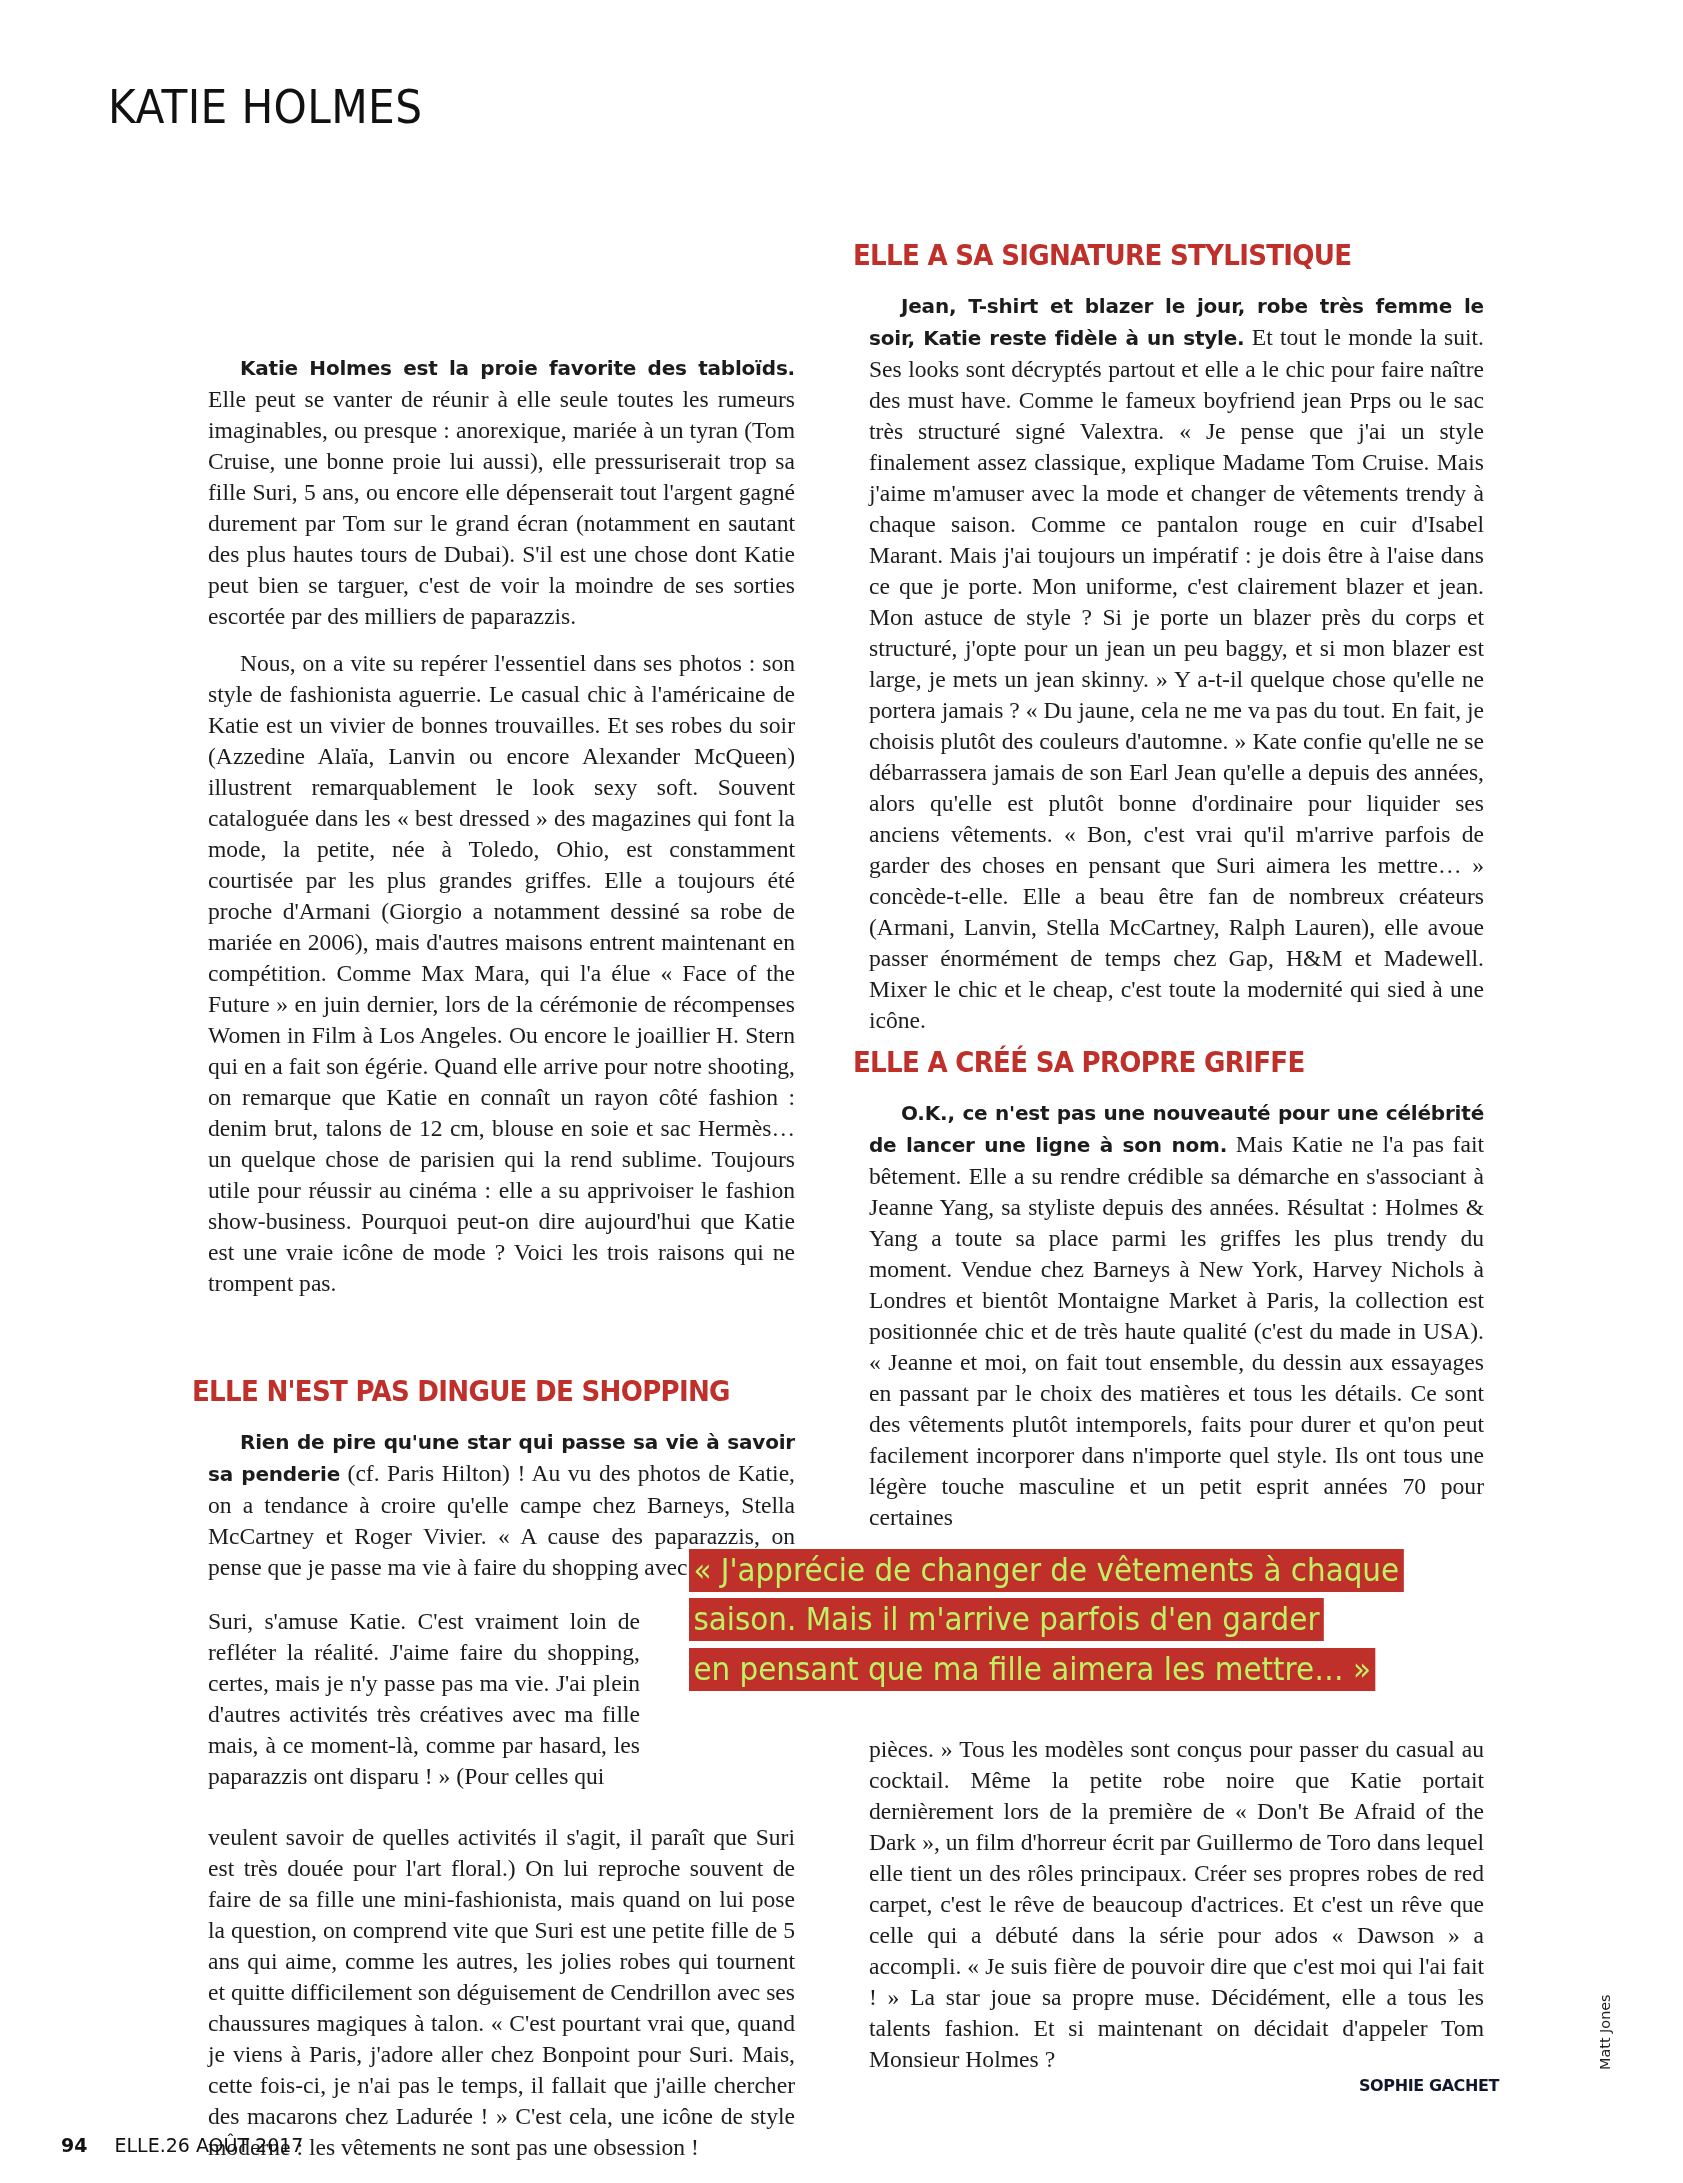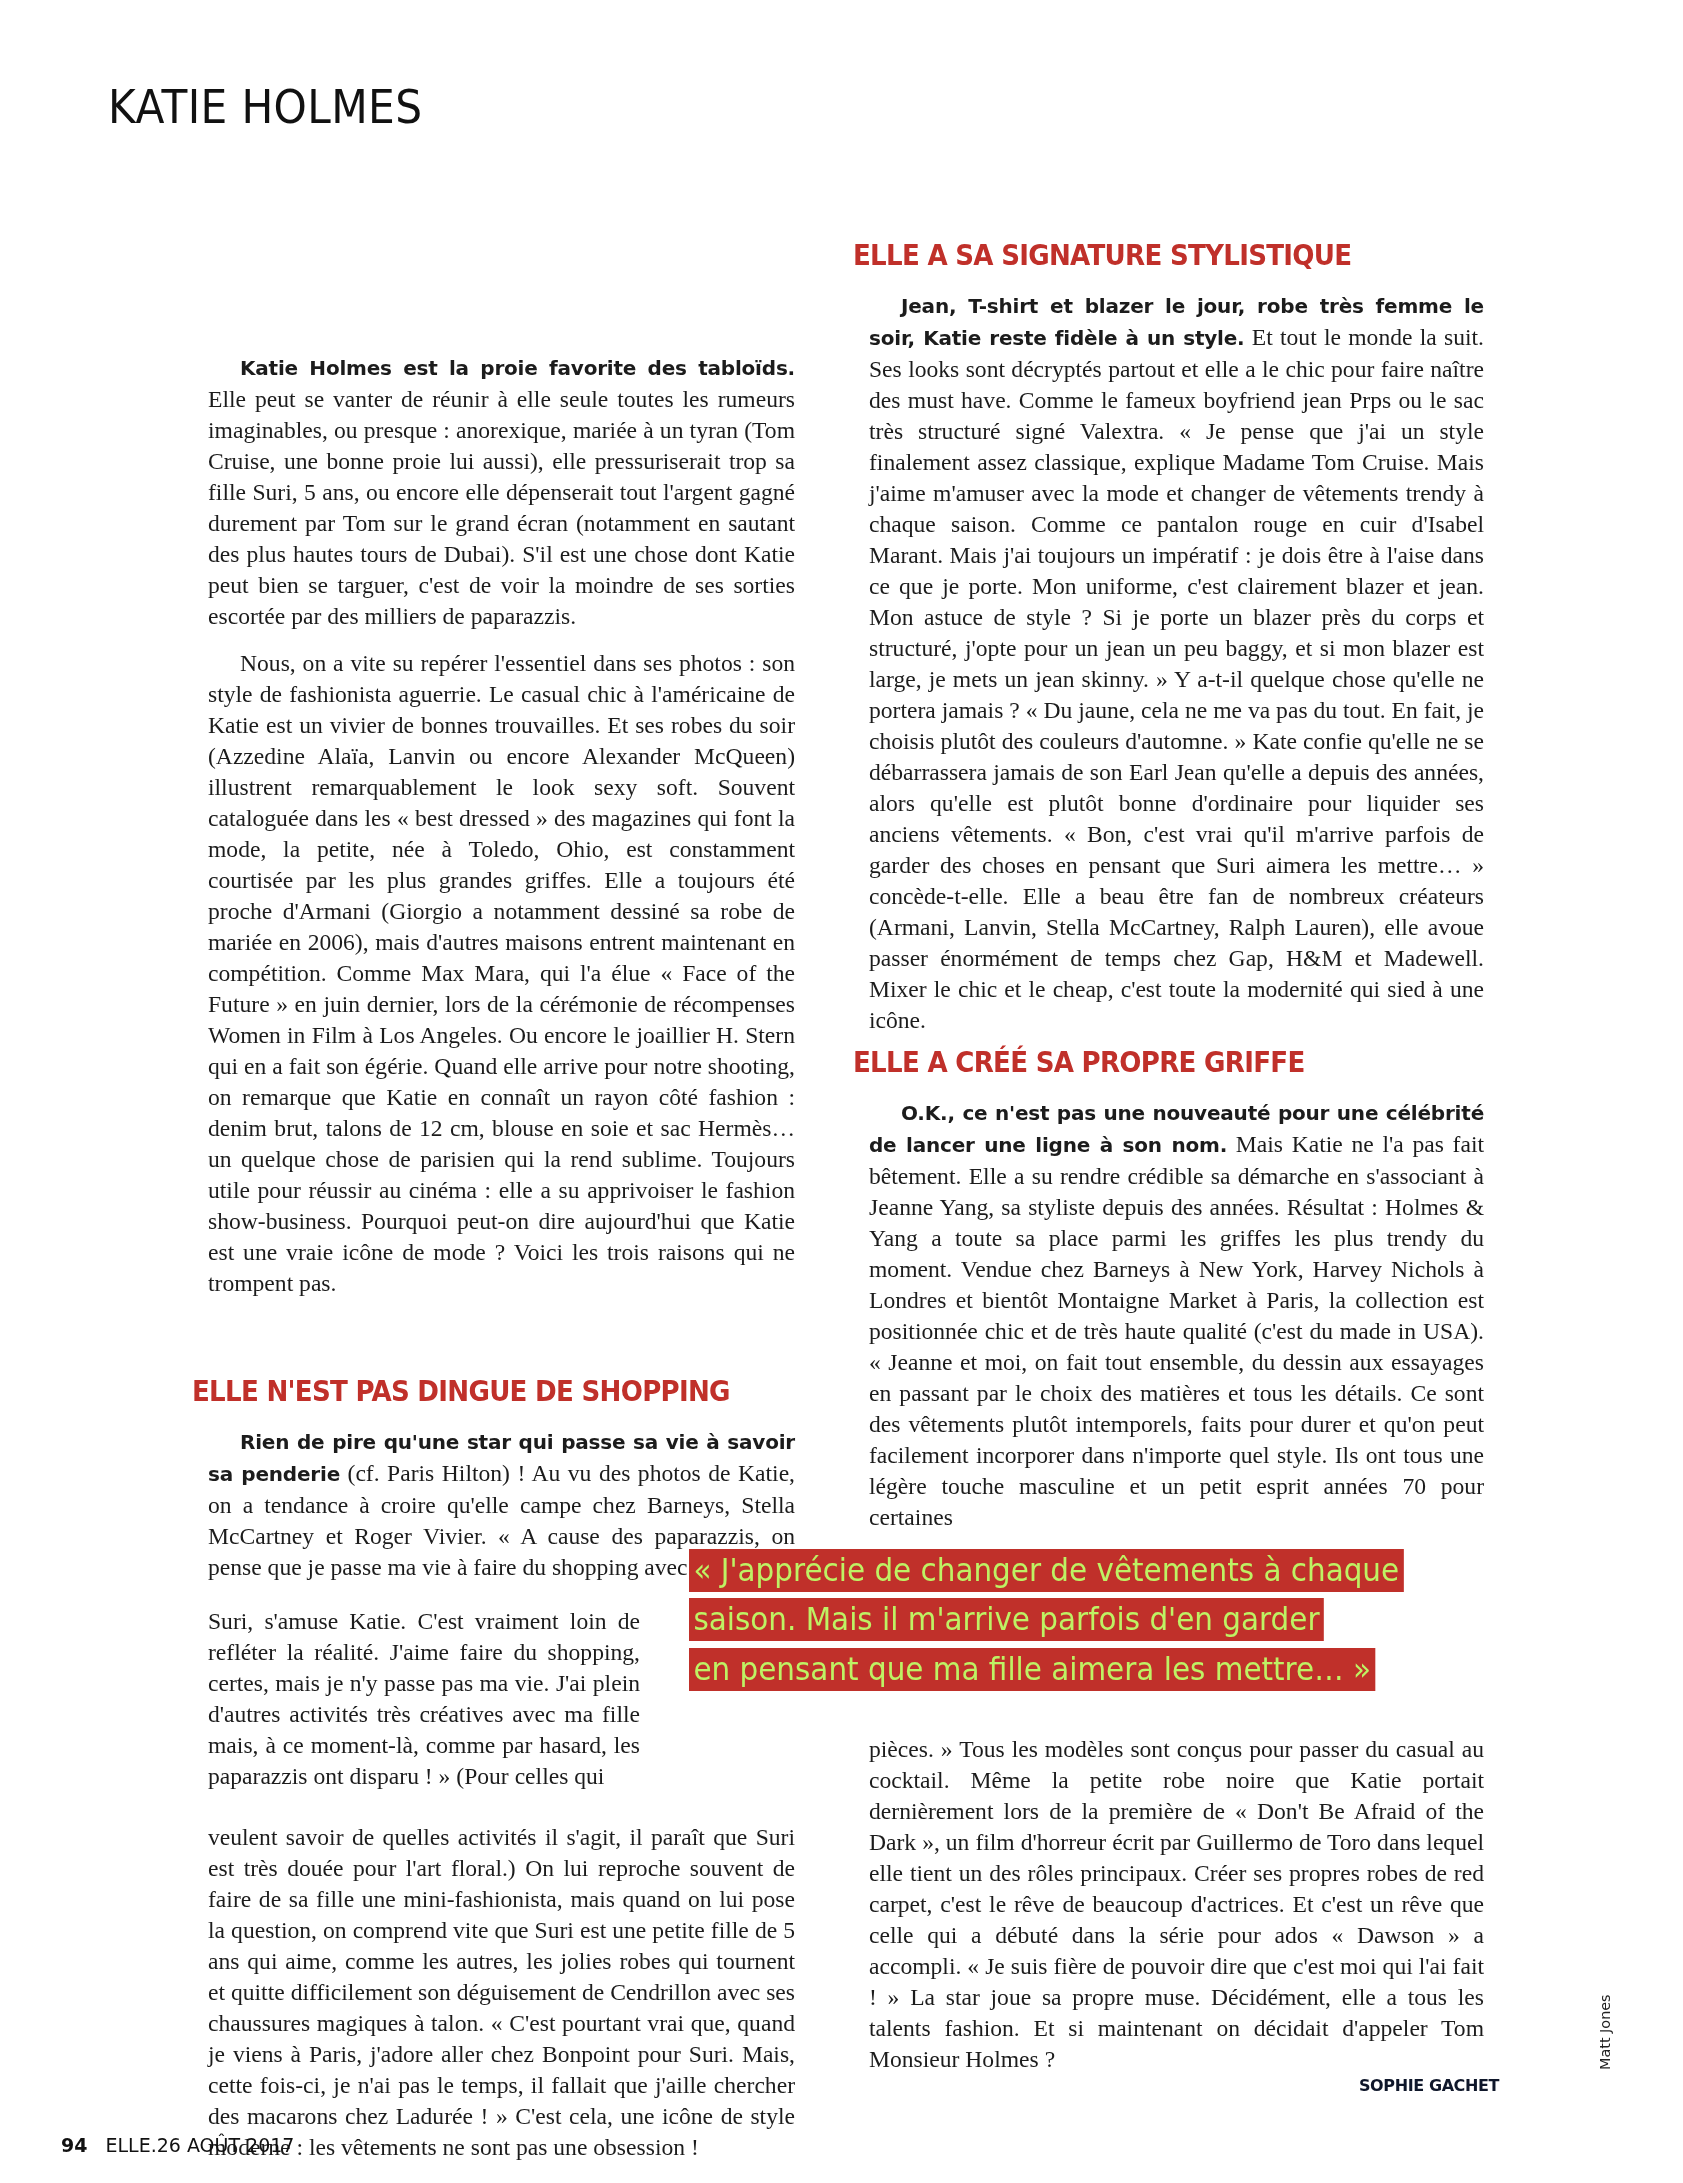--- a/index.html
+++ b/index.html
@@ -14,21 +14,21 @@
   #col-left-b { left: 192px; top: 1373px; width: 619px; }
   #col-left-c { left: 192px; top: 1590px; width: 464px; }
   #col-left-d { left: 192px; top: 1806px; width: 619px; }
   #col-right-a { left: 853px; top: 237px; width: 647px; }
   #col-right-b { left: 853px; top: 1044px; width: 647px; }
   #col-right-c { left: 853px; top: 1718px; width: 647px; }
   .quote { position: absolute; left: 689px; top: 1549px; font-family: "DejaVu Sans", sans-serif; font-size: 32px; color: #bef264; line-height: 43px; }
   .quote span { display: inline-block; background: #c0302a; padding: 0 4.8px; margin-bottom: 6.4px; white-space: nowrap; transform: scaleX(0.92); transform-origin: left top; }
   .byline { position: absolute; left: 1359px; top: 2076px; font-family: "DejaVu Sans", sans-serif; font-weight: 700; font-size: 16px; letter-spacing: -0.4px; color: #0f172a; }
   .footer { position: absolute; left: 61px; top: 2134px; font-family: "DejaVu Sans", sans-serif; font-size: 19px; color: #111; }
-  .footer .pg { font-weight: 700; margin-right: 18px; }
+  .footer .pg { font-weight: 700; margin-right: 27px; }
   .credit { position: absolute; left: 1597px; top: 2070px; font-family: "DejaVu Sans", sans-serif; font-size: 14.4px; color: #222; transform: rotate(-90deg); transform-origin: left top; white-space: nowrap; }
 </style>
 </head>
 <body>
 
 <div class="title">KATIE HOLMES</div>
 
 <div class="col" id="col-left">
   <p><span class="lead">Katie Holmes est la proie favorite des tabloïds.</span><span> Elle peut se vanter de réunir à elle seule toutes les rumeurs imaginables, ou presque : anorexique, mariée à un tyran (Tom Cruise, une bonne proie lui aussi), elle pressuriserait trop sa fille Suri, 5 ans, ou encore elle dépenserait tout l'argent gagné durement par Tom sur le grand écran (notamment en sautant des plus hautes tours de Dubai). S'il est une chose dont Katie peut bien se targuer, c'est de voir la moindre de ses sorties escortée par des milliers de paparazzis.</span></p>
   <p>Nous, on a vite su repérer l'essentiel dans ses photos : son style de fashionista aguerrie. Le casual chic à l'américaine de Katie est un vivier de bonnes trouvailles. Et ses robes du soir (Azzedine Alaïa, Lanvin ou encore Alexander McQueen) illustrent remarquablement le look sexy soft. Souvent cataloguée dans les « best dressed » des magazines qui font la mode, la petite, née à Toledo, Ohio, est constamment courtisée par les plus grandes griffes. Elle a toujours été proche d'Armani (Giorgio a notamment dessiné sa robe de mariée en 2006), mais d'autres maisons entrent maintenant en compétition. Comme Max Mara, qui l'a élue « Face of the Future » en juin dernier, lors de la cérémonie de récompenses Women in Film à Los Angeles. Ou encore le joaillier H. Stern qui en a fait son égérie. Quand elle arrive pour notre shooting, on remarque que Katie en connaît un rayon côté fashion : denim brut, talons de 12 cm, blouse en soie et sac Hermès… un quelque chose de parisien qui la rend sublime. Toujours utile pour réussir au cinéma : elle a su apprivoiser le fashion show-business. Pourquoi peut-on dire aujourd'hui que Katie est une vraie icône de mode ? Voici les trois raisons qui ne trompent pas.</p>

